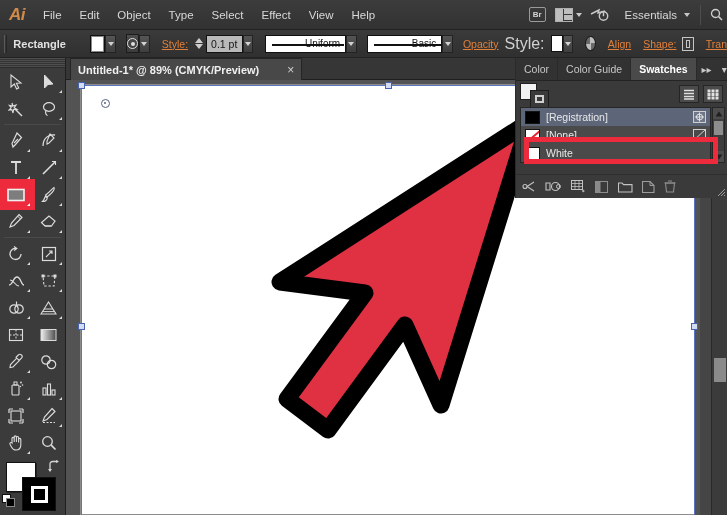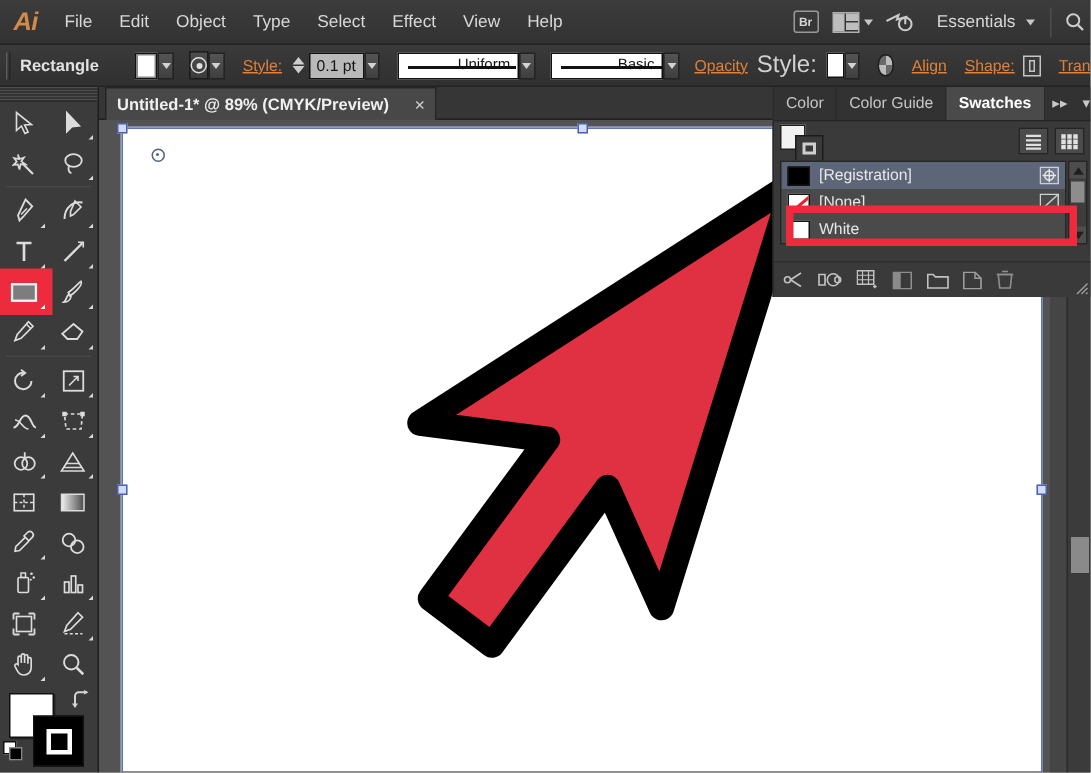--- a/index.html
+++ b/index.html
@@ -112,21 +112,21 @@
   }
 
   
   #tabstrip {
     position: absolute; left: 66px; top: 58px; width: 661px; height: 22px;
     background: #363636; border-bottom: 1px solid #1f1f1f;
   }
   #doc-tab {
     position: absolute; left: 4px; top: 0; height: 22px;
     background: #484848; border: 1px solid #252525; border-bottom: none;
-    display: flex; align-items: center; padding: 0 7px; gap: 17px;
+    display: flex; align-items: center; padding: 0 7px; gap: 28px;
   }
   #doc-tab-title { color: #f0f0f0; font-size: 11px; font-weight: bold; white-space: nowrap; }
   #doc-tab-close { color: #cfcfcf; font-size: 12px; line-height: 1; }
 
   
   #toolbar {
     position: absolute; left: 0; top: 58px; width: 66px; height: 457px;
     background: #3b3b3b; border-right: 1px solid #1f1f1f;
   }
   #tb-grip {

